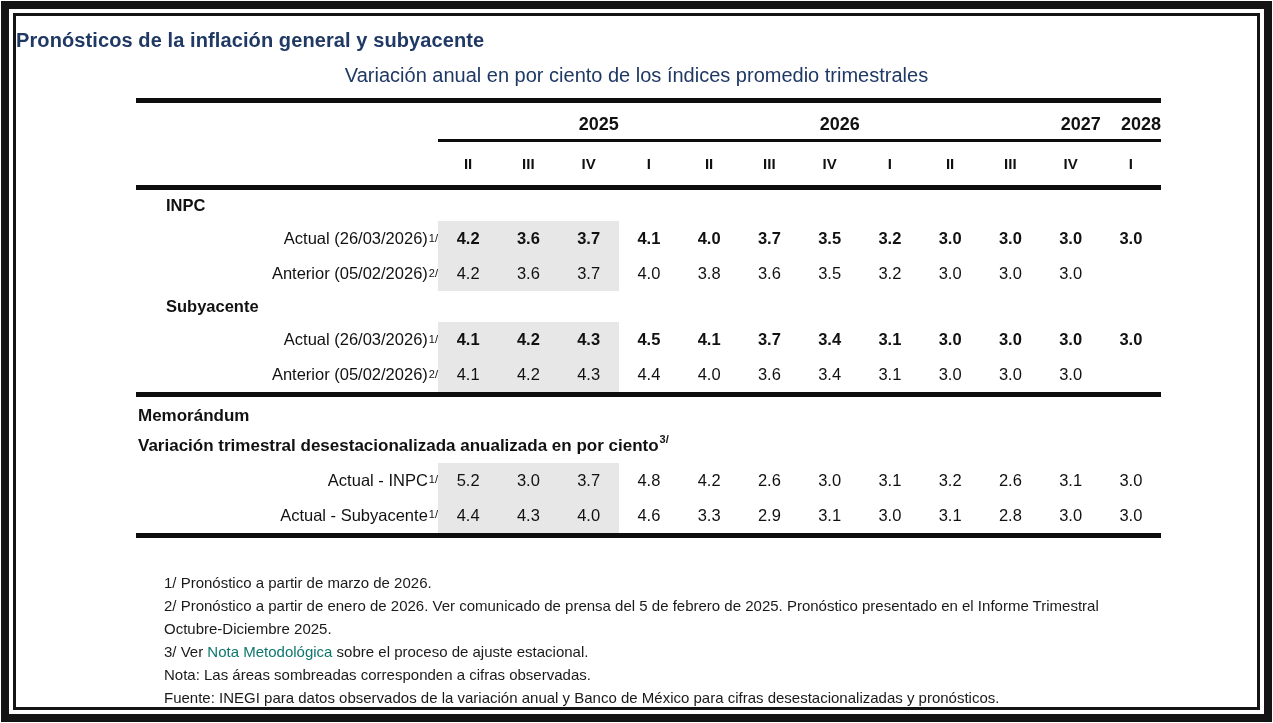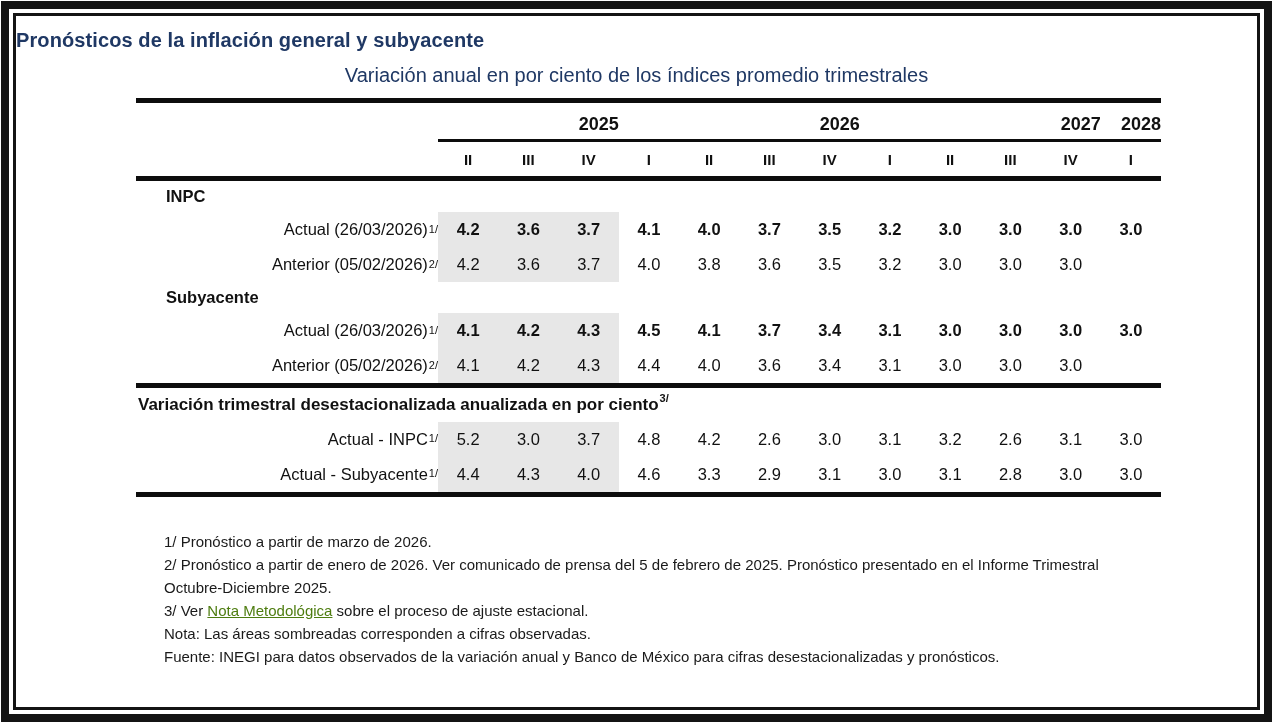--- a/index.html
+++ b/index.html
@@ -30,21 +30,21 @@
   .rule-thick { height: 5px; background: #0d0d0d; }
   .rule-years { height: 3px; background: #0d0d0d; margin-left: 302px; }
 
   .trow { display: grid; grid-template-columns: 302px repeat(12, 1fr); }
 
   .yearrow { height: 36px; align-items: end; }
   .year-cell {
     text-align: right; font-weight: bold; font-size: 18px; padding-bottom: 4px;
   }
 
-  .qrow { height: 34px; align-items: center; }
+  .qrow { height: 43px; align-items: center; }
   .q-cell { text-align: center; font-weight: bold; font-size: 15px; }
 
   .sec-h {
     font-weight: bold; font-size: 16.5px; padding-left: 30px;
     height: 31px; display: flex; align-items: center;
   }
 
   .datarow { height: 35px; font-size: 16.5px; }
   .lbl {
     padding-left: 55px; white-space: nowrap; display: flex; align-items: center; justify-content: flex-end;
@@ -62,21 +62,21 @@
     font-weight: bold; font-size: 17px; padding: 9px 0 3px 2px;
   }
   .memo-sub {
     font-weight: bold; font-size: 17px; padding: 5px 0 7px 2px;
   }
 
   .footnotes {
     margin-left: 148px; margin-top: 33px; width: 1012px;
     font-size: 15px; line-height: 23px; color: #1a1a1a;
   }
-  .link { color: #4d7c0f; text-decoration: underline; cursor: pointer; }
+  .link { color: #0f766e; cursor: pointer; }
 </style>
 </head>
 <body>
 
 <div class="frame">
   <div class="inner-frame">
 
     <div class="title">Pronósticos de la inflación general y subyacente</div>
     <div class="subtitle">Variación anual en por ciento de los índices promedio trimestrales</div>
 
@@ -178,20 +178,21 @@
             <div class="num">3.4</div>
             <div class="num">3.1</div>
             <div class="num">3.0</div>
             <div class="num">3.0</div>
             <div class="num">3.0</div>
             <div class="num"></div>
           </div>
         </div>
 
       <div class="rule-thick"></div>
+      <div class="memo-title">Memorándum</div>
       <div class="memo-sub"><span>Variación trimestral desestacionalizada anualizada en por ciento</span><sup class="fnref">3/</sup></div>
       <div id="memo-rows">
           <div class="trow datarow">
             <div class="lbl">
               <span>Actual - INPC</span>
               <sup class="fnref">1/</sup>
             </div>
             <div class="num shade">5.2</div>
             <div class="num shade">3.0</div>
             <div class="num shade">3.7</div>

